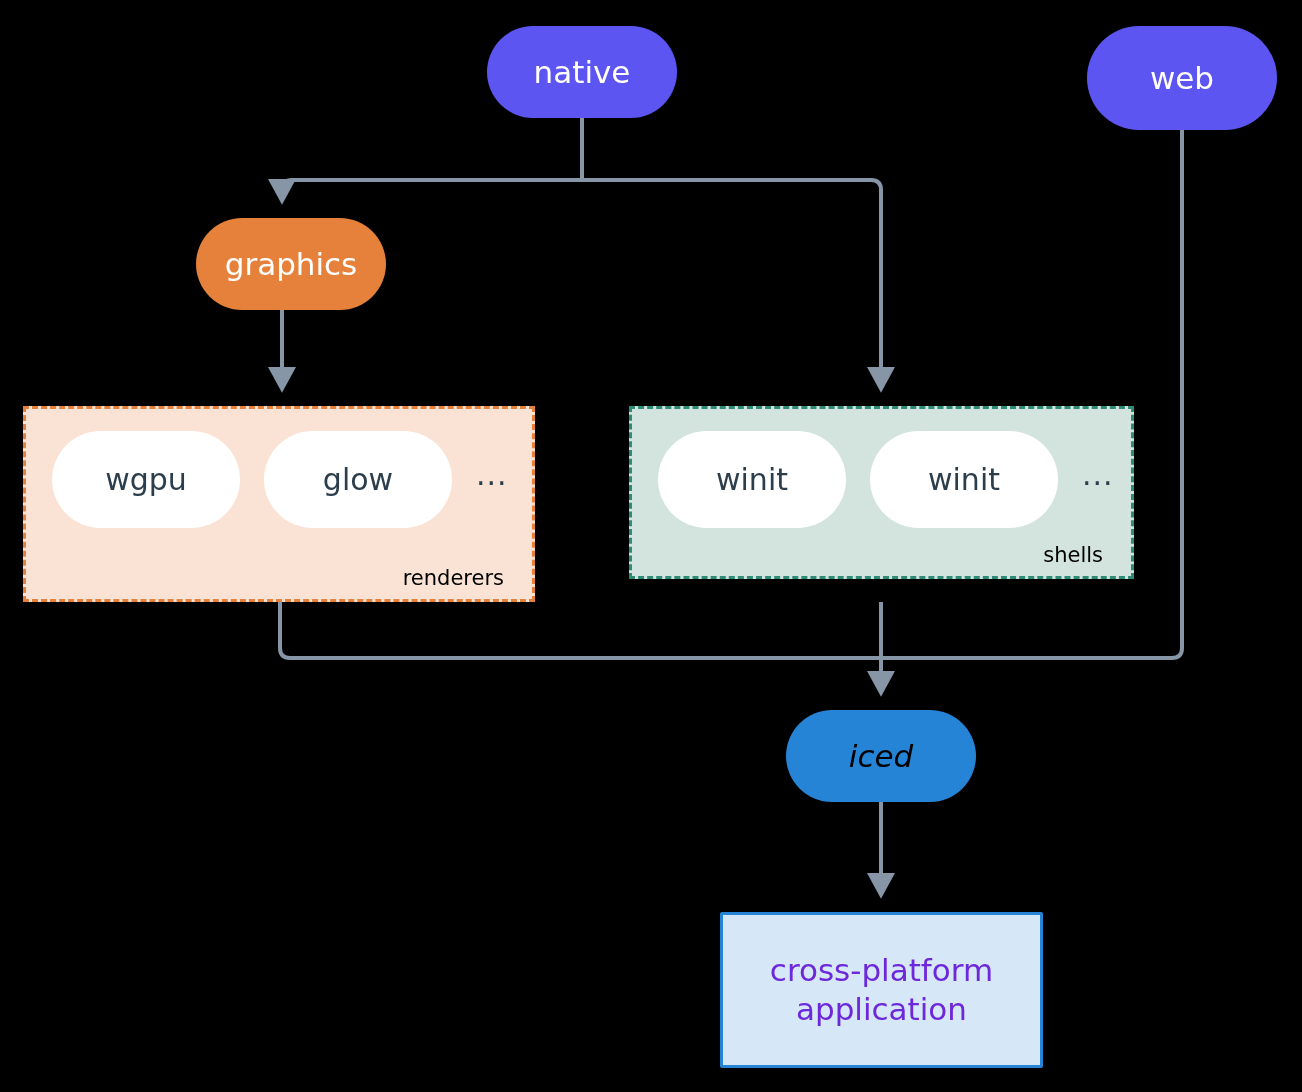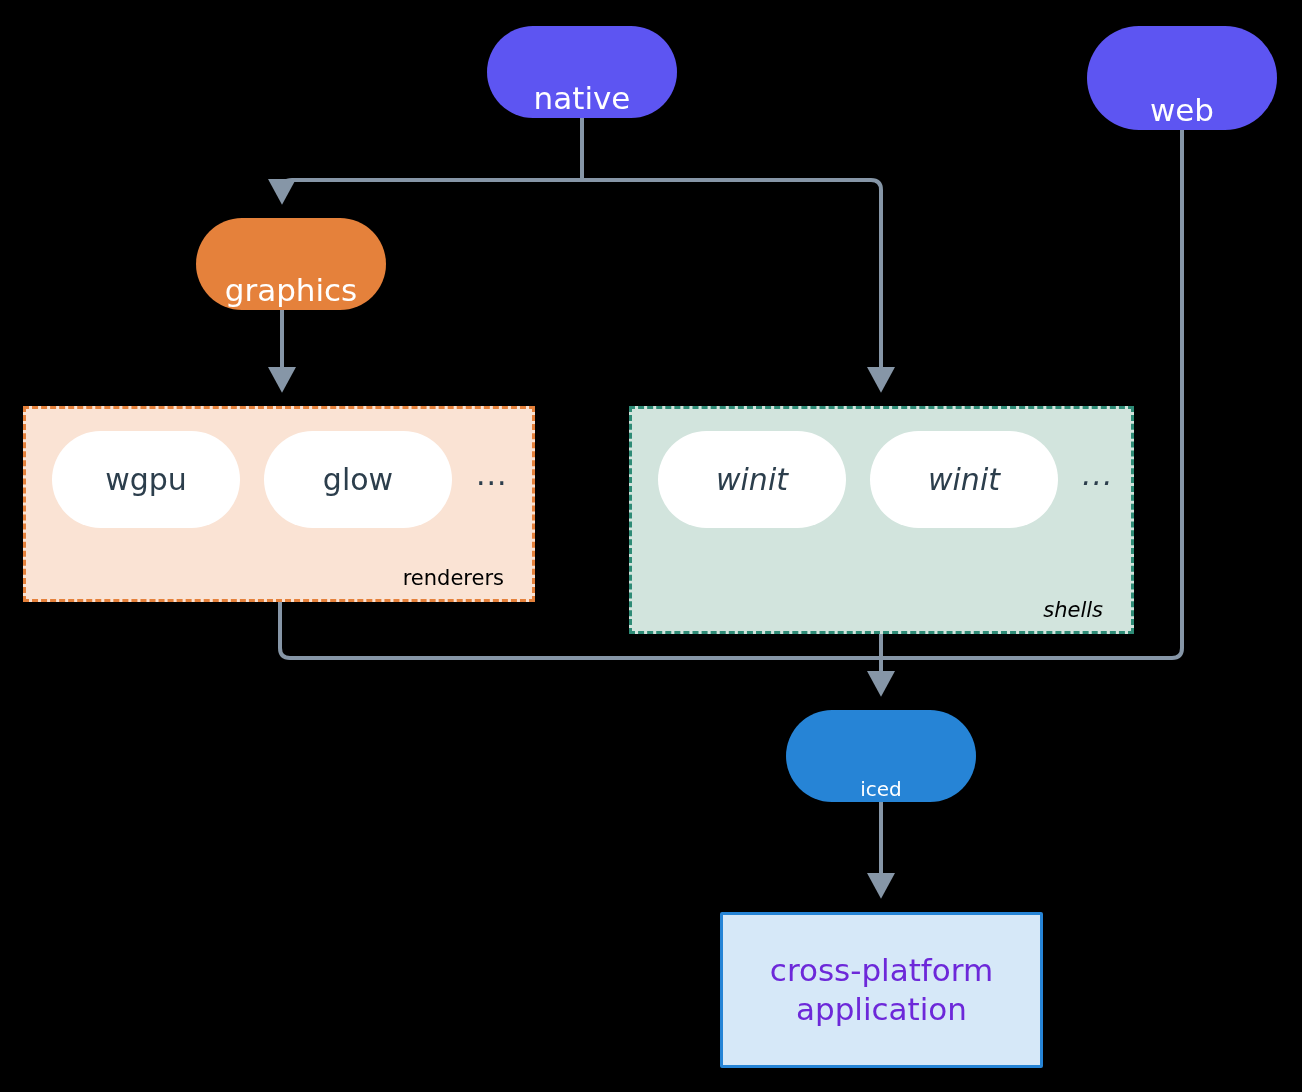--- a/index.html
+++ b/index.html
@@ -25,21 +25,20 @@
   .node {
     position: absolute;
     display: flex;
     align-items: center;
     justify-content: center;
     box-sizing: border-box;
     z-index: 2;
   }
   .pill {
     border-radius: 999px;
-    align-items: flex-end;
   }
   .node-label {
     white-space: nowrap;
     line-height: 1.25;
     text-align: center;
   }
   
   .n-native {
     left: 487px; top: 26px; width: 190px; height: 92px;
     background: #5D55F2;
@@ -60,22 +59,23 @@
   .n-graphics .node-label {
     color: #FFFFFF;
     font-size: 31px;
   }
   
   .n-iced {
     left: 786px; top: 710px; width: 190px; height: 92px;
     background: #2684D6;
   }
   .n-iced .node-label {
-    color: #ffffff;
-    font-size: 20px;
+    color: #000000;
+    font-size: 31px;
+    font-style: italic;
   }
   
   .n-app {
     left: 720px; top: 912px; width: 323px; height: 156px;
     background: #D6E8F8;
     border: 3px solid #2684D6;
     border-radius: 2px;
   }
   .n-app .node-label {
     color: #6d28d9;
@@ -87,24 +87,23 @@
     box-sizing: border-box;
     z-index: 2;
   }
   .g-renderers {
     left: 23px; top: 406px; width: 512px; height: 196px;
     background: #FAE3D4;
     border: 3px dashed #E5813B;
     padding-left: 44px;
   }
   .g-shells {
-    left: 629px; top: 406px; width: 505px; height: 228px;
+    left: 629px; top: 406px; width: 505px; height: 173px;
     background: #D2E4DD;
     border: 3px dashed #2E8B76;
-    font-style: italic;
   }
   .group-label {
     position: absolute;
     right: 28px;
     bottom: 9px;
     font-size: 21px;
     color: #000000;
     white-space: nowrap;
   }
   .chips {

